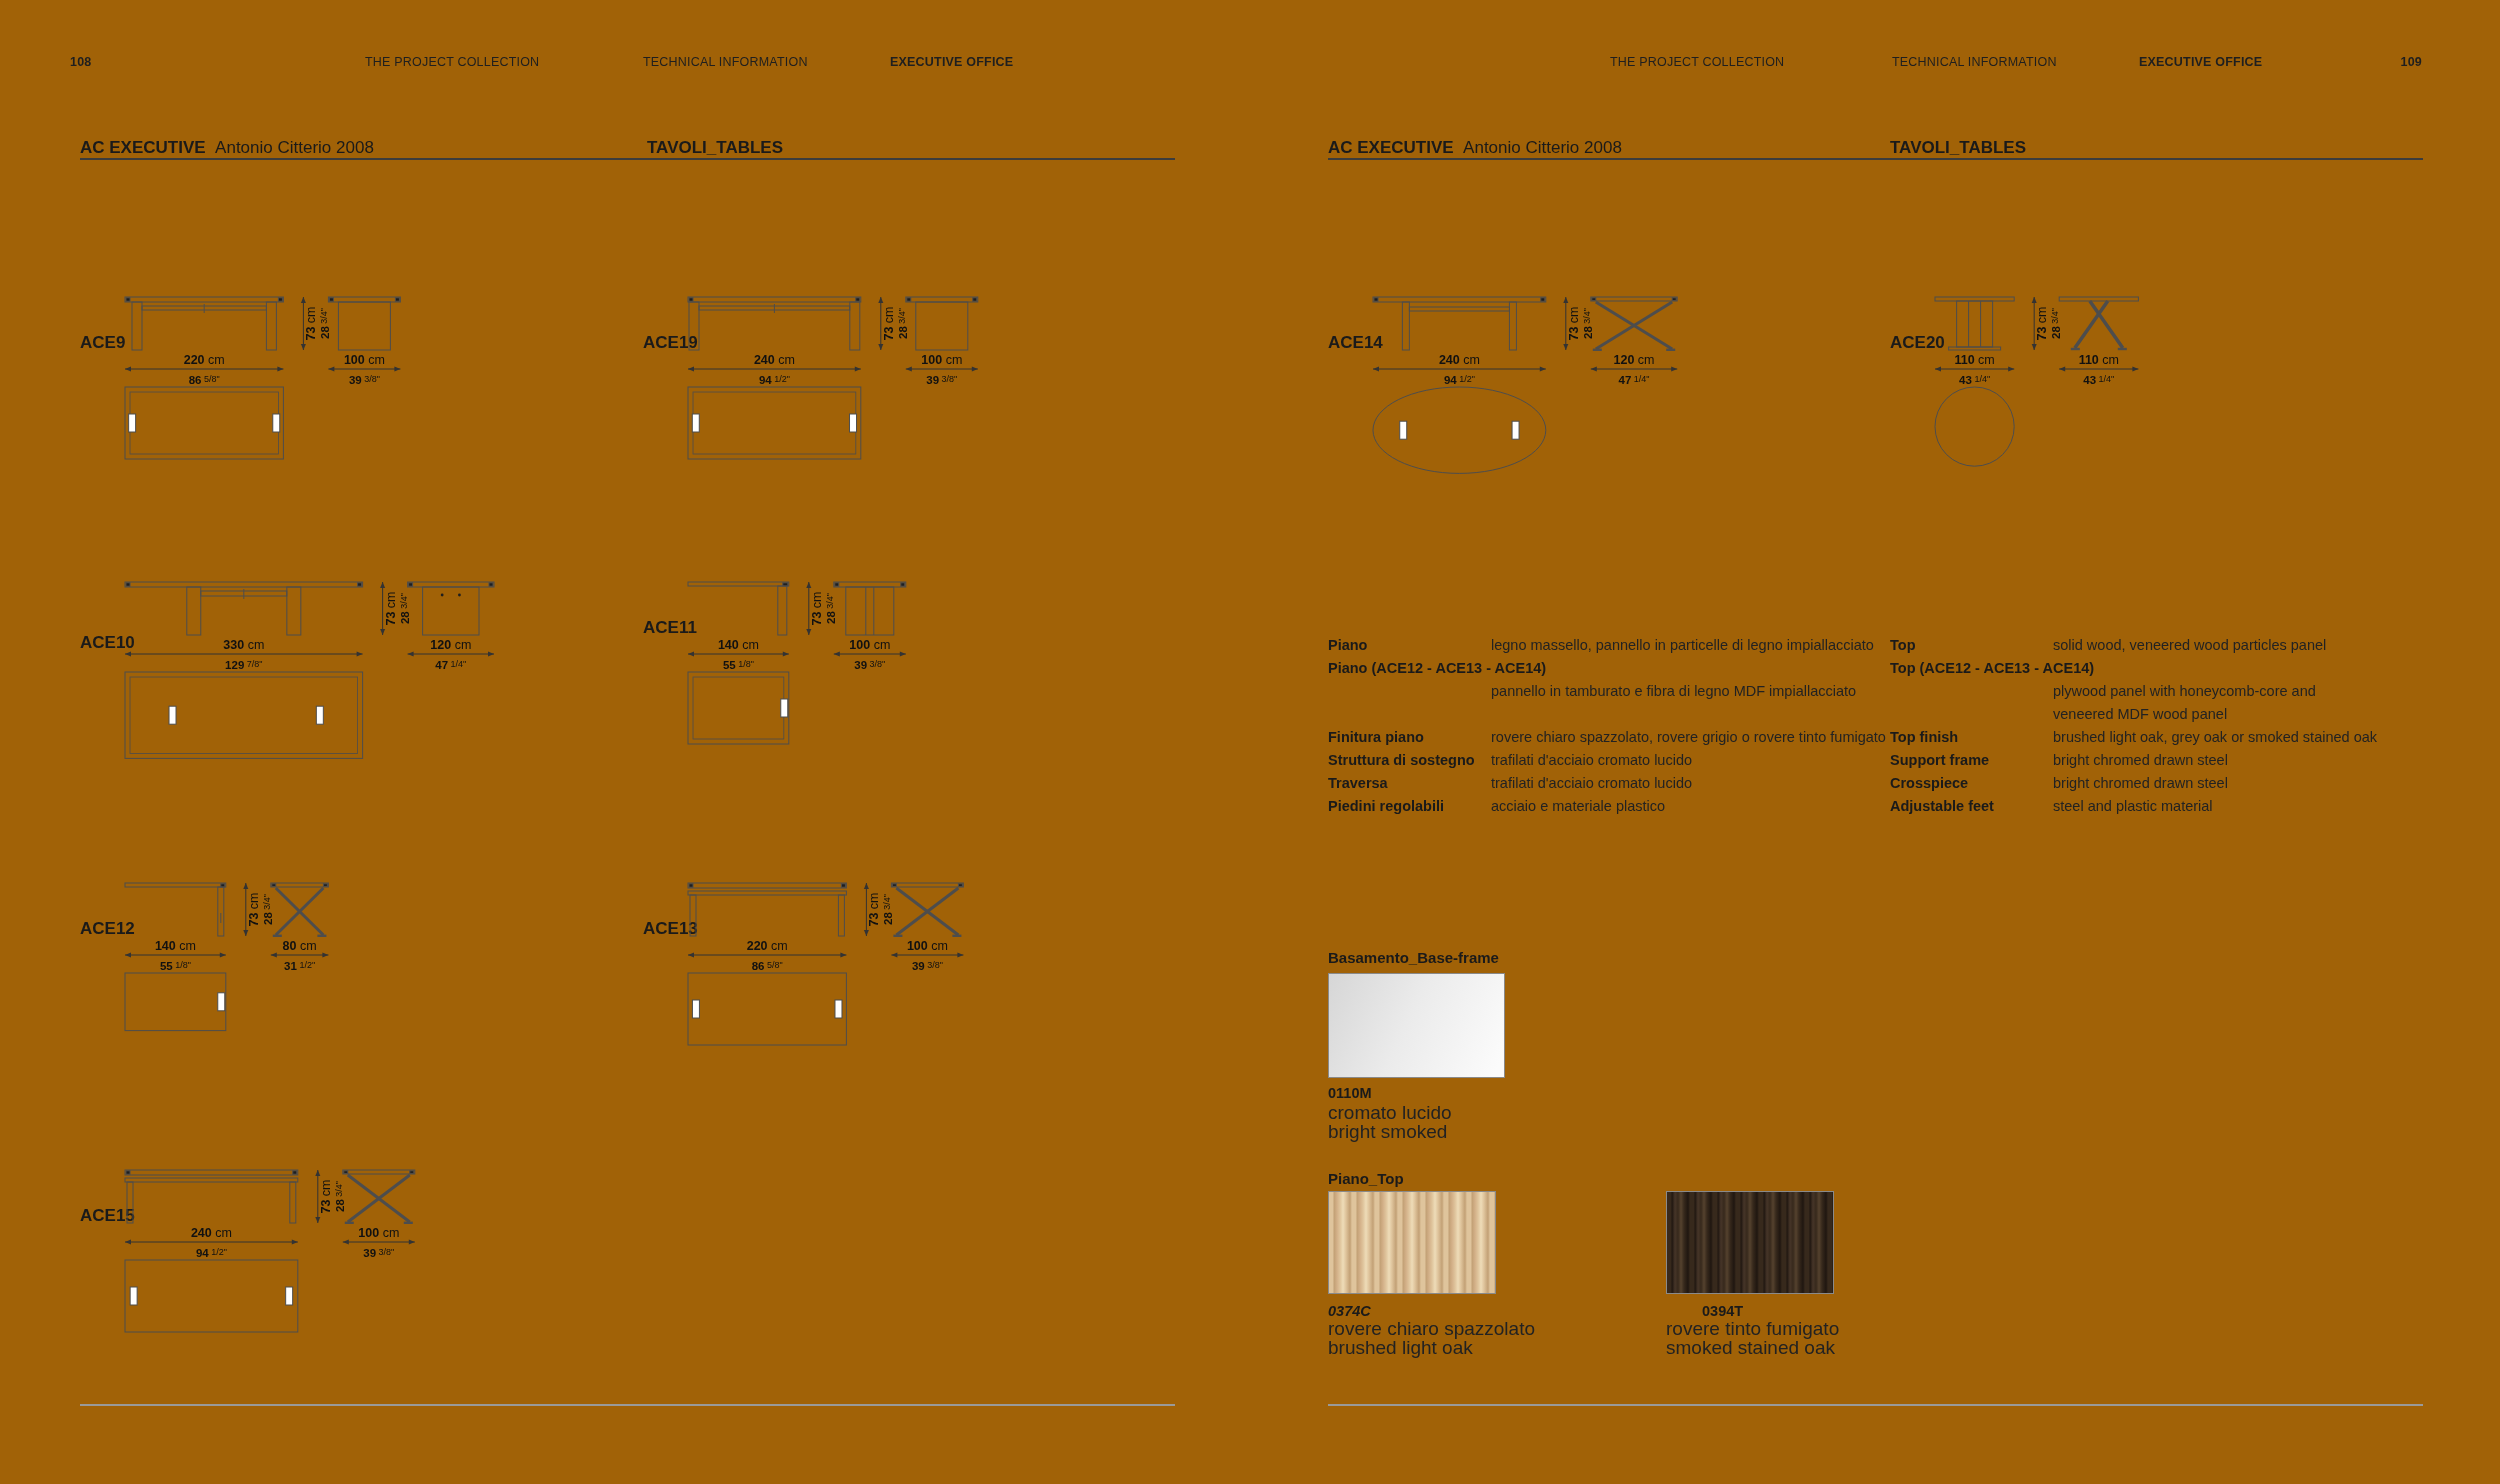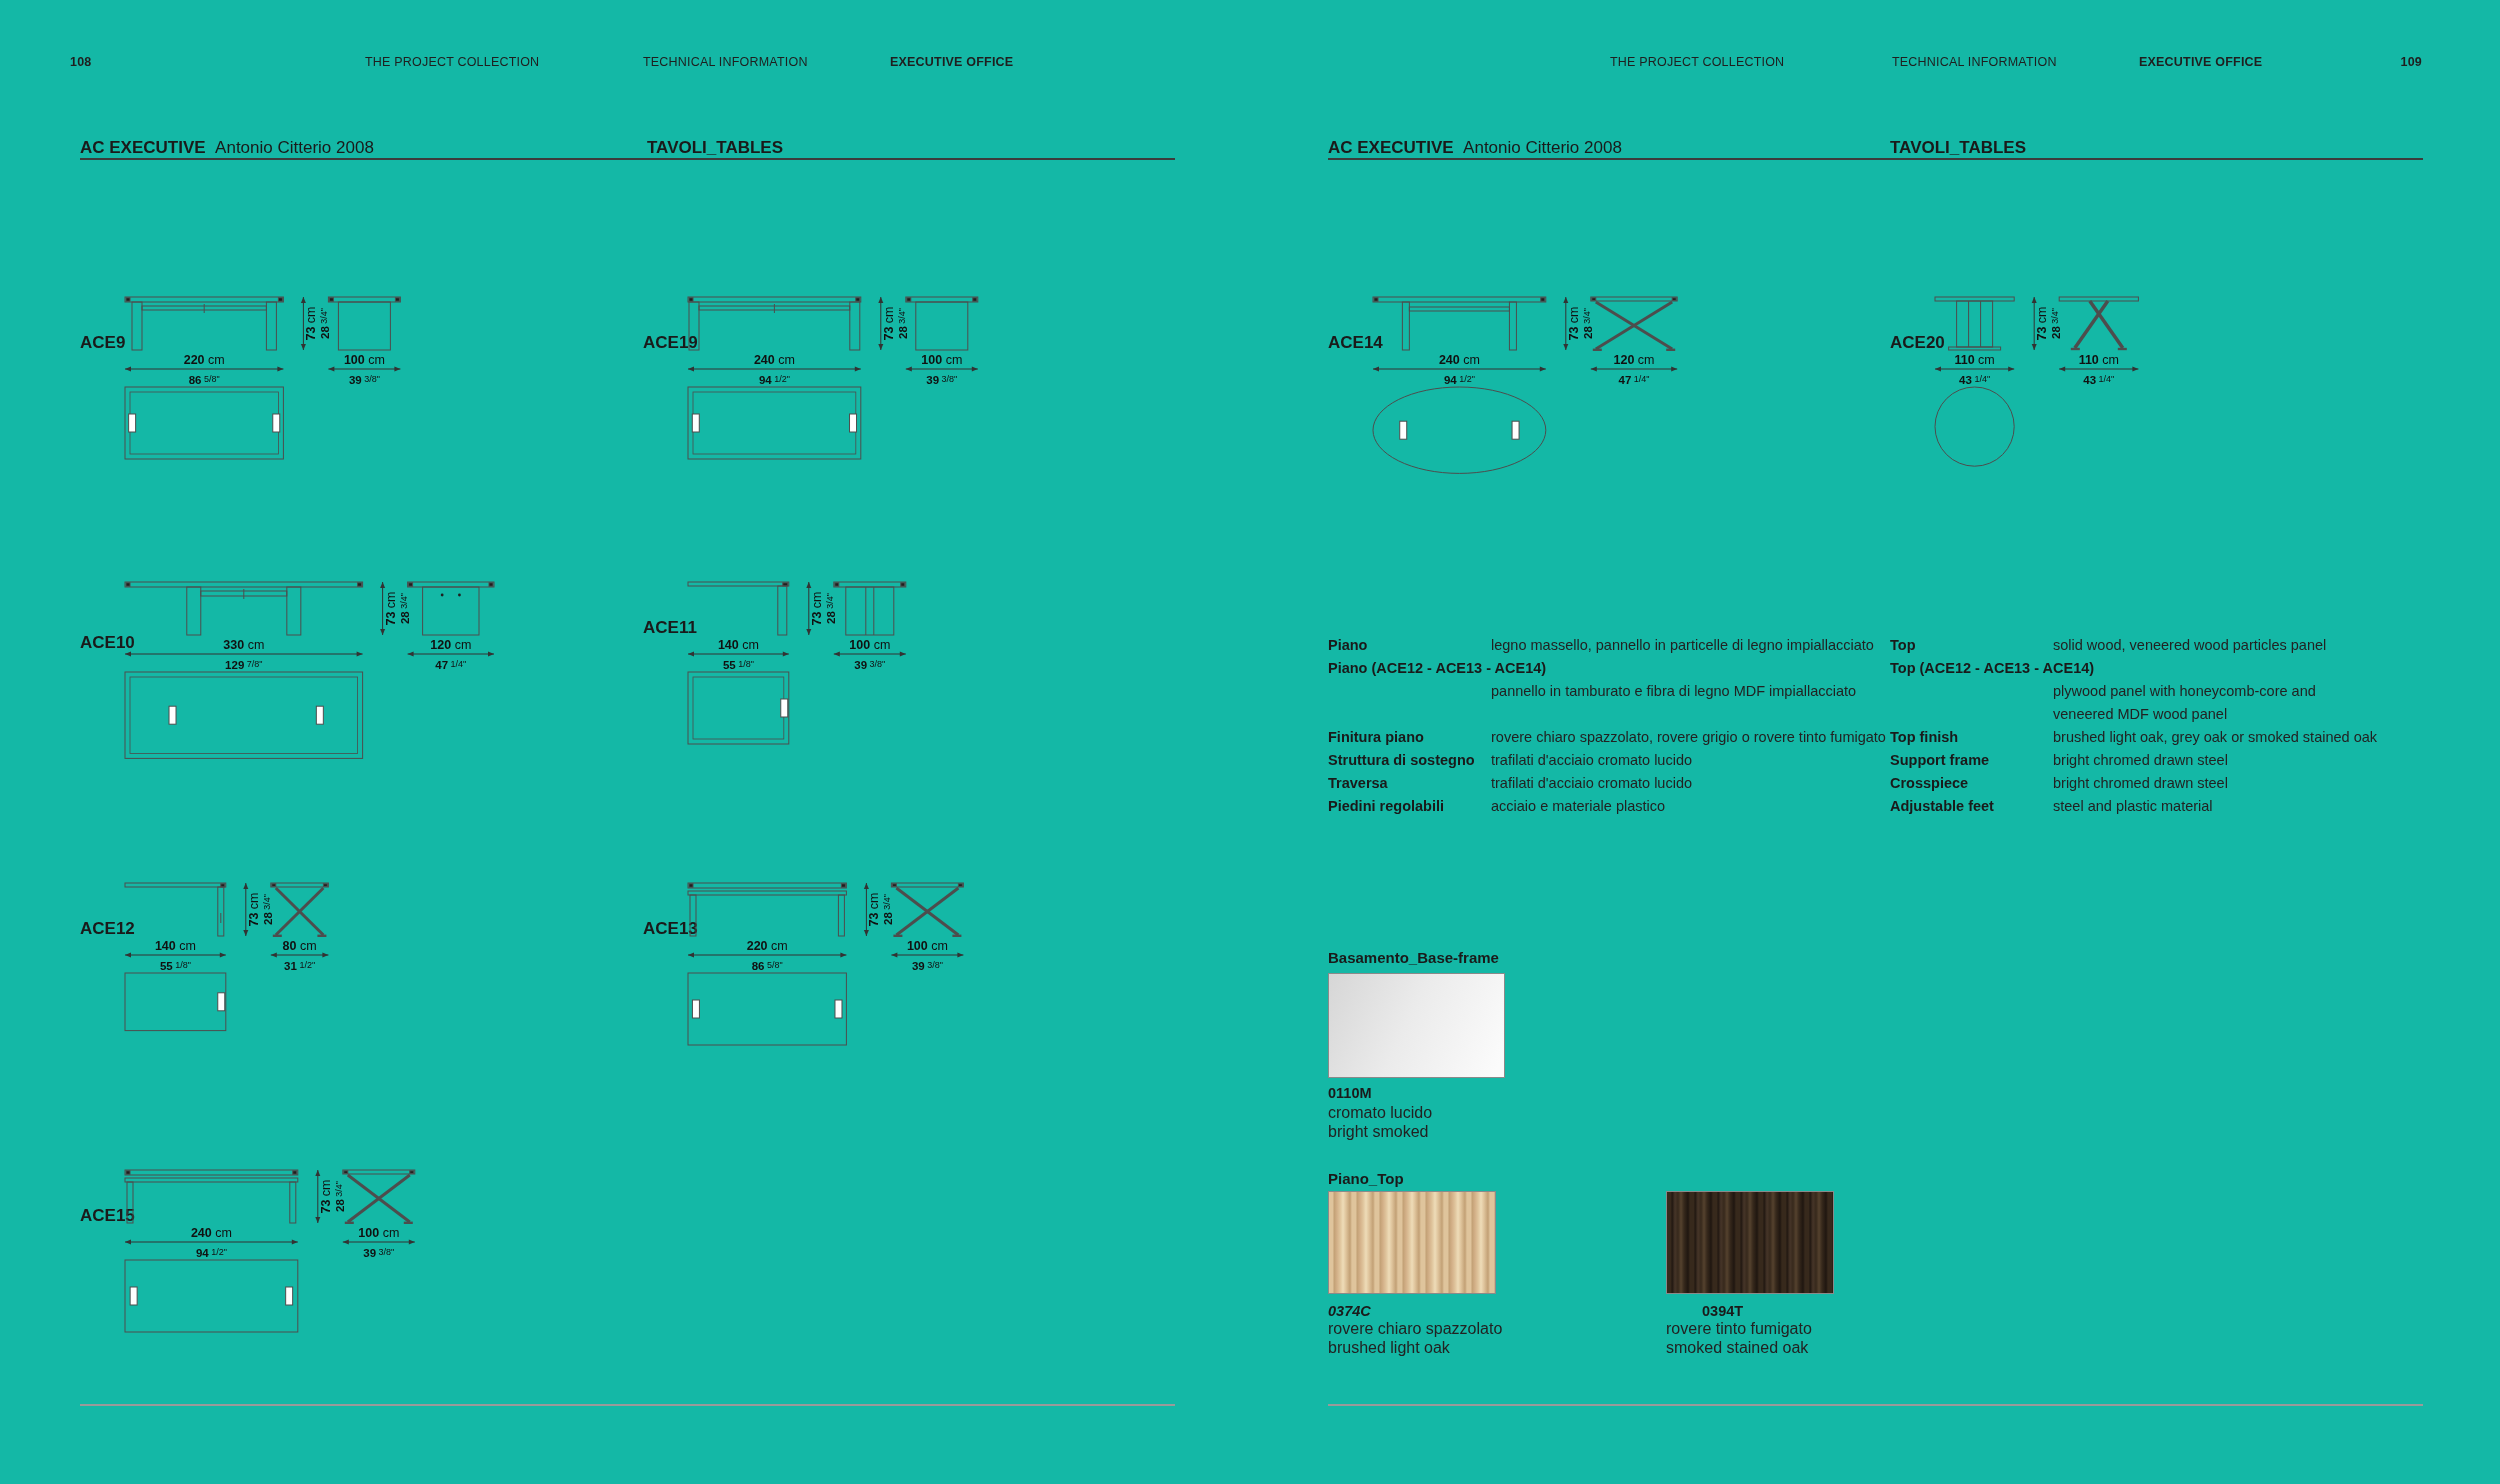--- a/index.html
+++ b/index.html
@@ -1,32 +1,32 @@
 <!DOCTYPE html>
 <html><head>
 <meta charset="utf-8">
 <style>
   html,body{margin:0;padding:0;background:#ffffff;}
   body{font-family:"Liberation Sans","DejaVu Sans",sans-serif;color:#1a1a1a;}
-  .sheet{position:relative;width:2500px;height:1484px;background:#14b8a6;overflow:hidden;}
+  .sheet{position:relative;width:2500px;height:1484px;background:#a16207;overflow:hidden;}
   .abs{position:absolute;}
   .hdr{font-size:12.5px;letter-spacing:.2px;color:#1f1f1f;white-space:nowrap;}
   .hdr-b{font-weight:bold;}
   .title{font-size:17px;white-space:nowrap;}
   .title b{font-weight:bold;}
   .rule{height:2px;background:#3c3c3c;}
   .rule-bot{height:2px;background:#9a9a9a;}
   .model-label{font-size:17px;font-weight:bold;white-space:nowrap;}
   .spec-row{position:relative;height:23px;white-space:nowrap;}
   .spec-term{position:absolute;left:0;top:0;font-weight:bold;font-size:14.5px;white-space:nowrap;}
   .spec-desc{position:absolute;left:163px;top:0;font-size:14.5px;white-space:nowrap;color:#222;}
   .sec-title{font-size:15px;font-weight:bold;white-space:nowrap;}
   .swatch{border:1px solid #8a8a8a;box-sizing:border-box;}
   .sw-code{font-size:14.5px;font-weight:bold;white-space:nowrap;}
-  .sw-line{font-size:16px;color:#222;white-space:nowrap;line-height:19px;}
+  .sw-line{font-size:19px;color:#222;white-space:nowrap;line-height:19px;}
   svg text{font-family:"Liberation Sans","DejaVu Sans",sans-serif;}
 </style>
 </head>
 <body>
 
 <div class="sheet">
 
   <div class="abs hdr hdr-b" style="left:70px;top:55px;">108</div>
   <div class="abs hdr" style="left:365px;top:55px;">THE PROJECT COLLECTION</div>
   <div class="abs hdr" style="left:643px;top:55px;">TECHNICAL INFORMATION</div>

